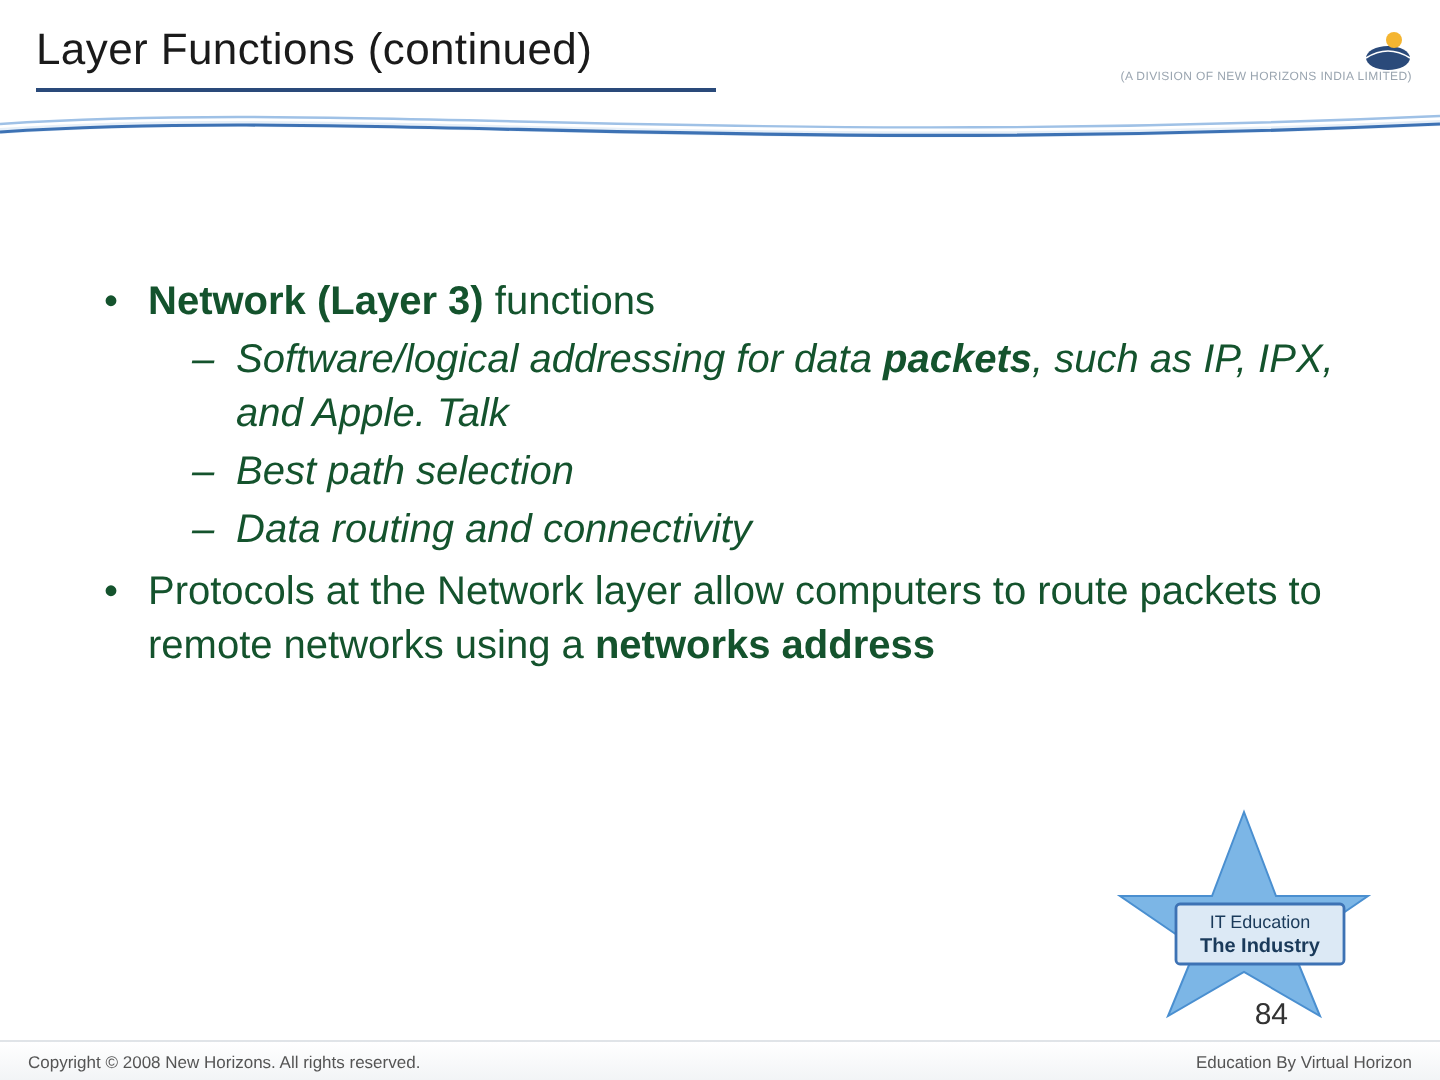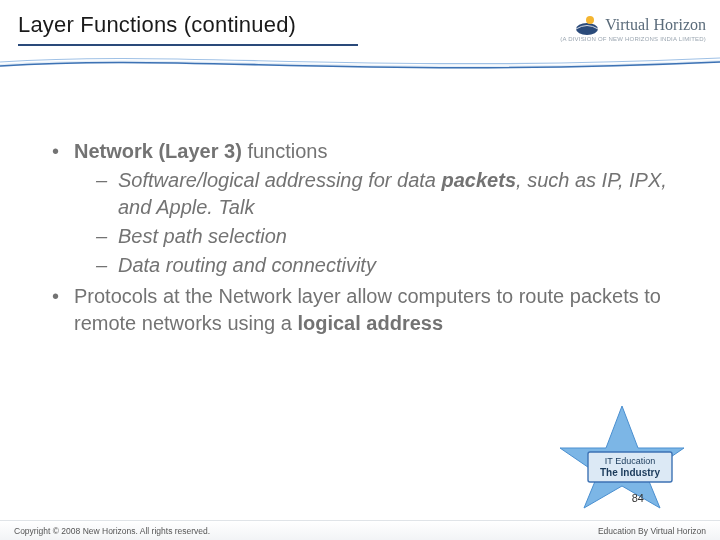--- a/index.html
+++ b/index.html
@@ -70,21 +70,21 @@
     top: 36px;
     font-size: 6px;
     color: #9aa5b0;
     letter-spacing: 0.2px;
   }
   .content {
     position: absolute;
     left: 48px;
     top: 138px;
     width: 620px;
-    color: #737373;
+    color: #14532d;
     font-size: 20px;
     line-height: 1.35;
   }
   ul.top {
     list-style: none;
     margin: 0;
     padding: 0;
   }
   ul.top > li {
     position: relative;
@@ -136,22 +136,22 @@
     font-size: 8.5px;
     color: #555;
     padding: 0 14px;
     box-sizing: border-box;
     background: linear-gradient(#ffffff, #f2f4f6);
     border-top: 1px solid #e0e4e8;
   }
   .page-num {
     position: absolute;
     right: 76px;
-    bottom: 36px;
-    font-size: 11px;
+    bottom: 24px;
+    font-size: 15px;
     color: #333;
   }
 </style>
 </head>
 <body>
 
 <div class="slide">
 
   <div class="header">
     <div class="title">Layer Functions (continued)</div>
@@ -162,39 +162,38 @@
       <path d="M0,16 C180,4 360,28 720,12" stroke="#3d72b4" stroke-width="1.6" fill="none"></path>
       <path d="M0,12 C180,0 360,24 720,8" stroke="#9fc1e6" stroke-width="1.2" fill="none"></path>
     </svg>
 
     <div class="brand">
       <svg class="brand-icon" viewBox="0 0 24 22">
         <ellipse cx="12" cy="15" rx="11" ry="6" fill="#2a4a7a"></ellipse>
         <circle cx="15" cy="6" r="4" fill="#f4b531"></circle>
         <path d="M1,15 Q12,8 23,15" stroke="#fff" stroke-width="0.8" fill="none"></path>
       </svg>
-      <span class="brand-text">Virtual Horizon</span>
     </div>
     <div class="brand-sub">(A DIVISION OF NEW HORIZONS INDIA LIMITED)</div>
   </div>
 
   <div class="content">
     <ul class="top">
       <li>
         <span class="b">Network (Layer 3)</span><span> functions</span>
         <ul class="sub">
           <li>
             <span>Software/logical addressing for data </span><span class="b">packets</span><span>, such as IP, IPX, and Apple. Talk</span>
           </li>
           <li>Best path selection</li>
           <li>Data routing and connectivity</li>
         </ul>
       </li>
       <li>
-        <span>Protocols at the Network layer allow computers to route packets to remote networks using a </span><span class="b">logical address</span>
+        <span>Protocols at the Network layer allow computers to route packets to remote networks using a </span><span class="b">networks address</span>
       </li>
     </ul>
   </div>
 
   <svg class="star-badge" viewBox="0 0 140 110">
     <polygon points="70,6 86,48 132,48 94,74 108,108 70,86 32,108 46,74 8,48 54,48" fill="#7cb6e6" stroke="#4a8fd0" stroke-width="1"></polygon>
     <rect x="36" y="52" width="84" height="30" rx="2" fill="#dce9f5" stroke="#3d72b4" stroke-width="1.4"></rect>
     <text x="78" y="64" text-anchor="middle" font-size="9" fill="#1a3a5a" font-family="Arial">IT Education</text>
     <text x="78" y="76" text-anchor="middle" font-size="10" font-weight="700" fill="#1a3a5a" font-family="Arial">The Industry</text>
   </svg>

